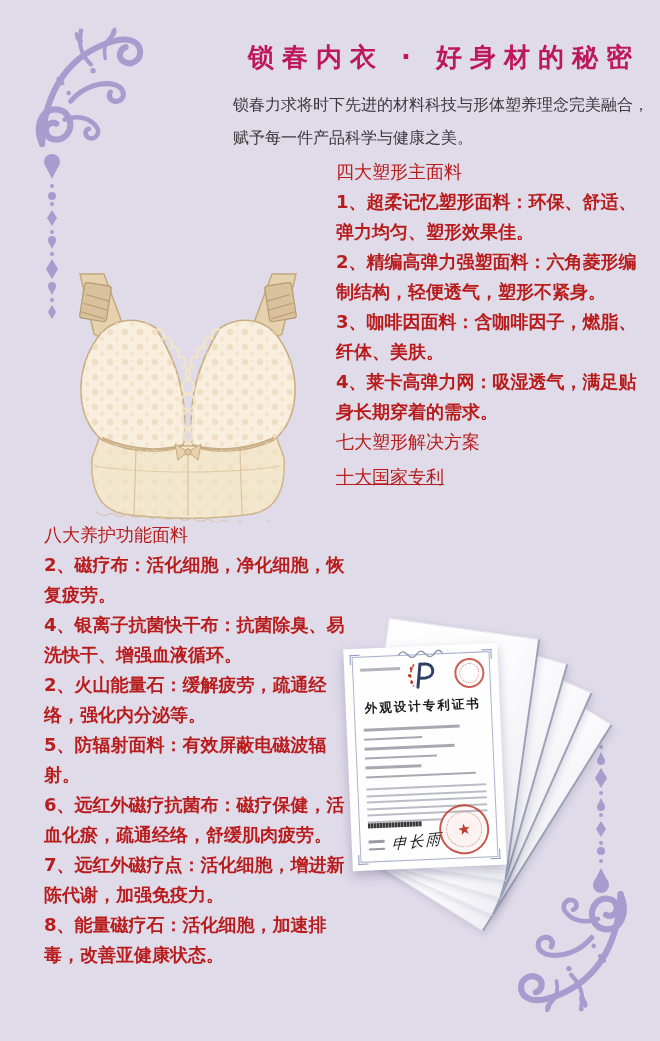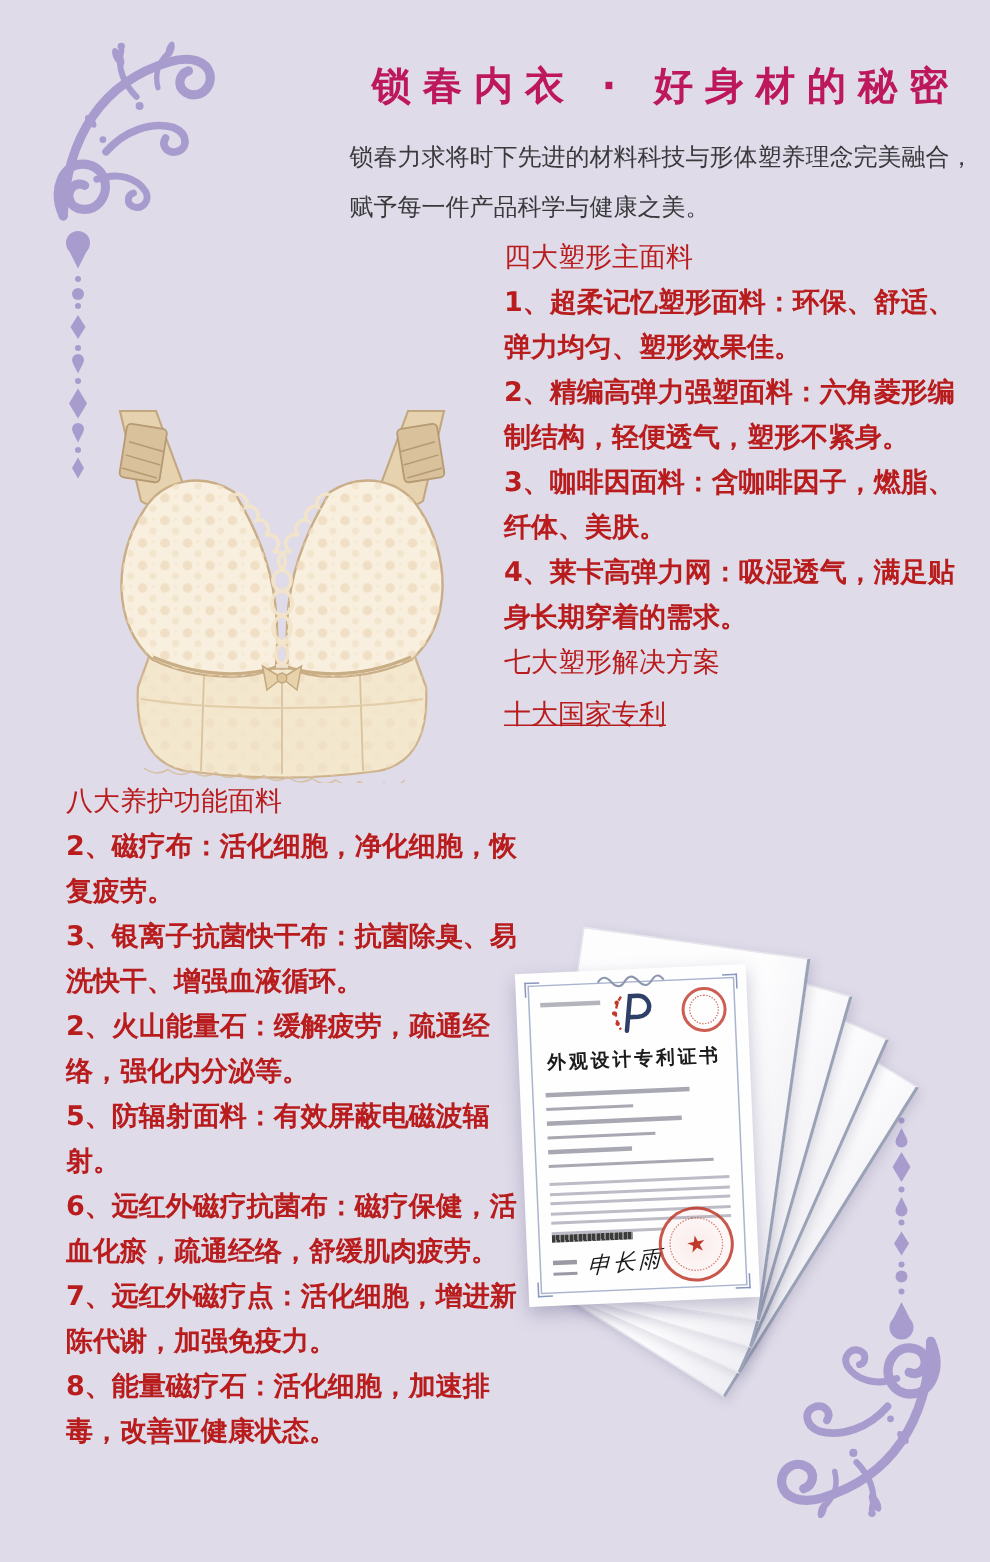--- a/index.html
+++ b/index.html
@@ -206,21 +206,21 @@
     <p class="sec-item">2、精编高弹力强塑面料：六角菱形编制结构，轻便透气，塑形不紧身。</p>
     <p class="sec-item">3、咖啡因面料：含咖啡因子，燃脂、纤体、美肤。</p>
     <p class="sec-item">4、莱卡高弹力网：吸湿透气，满足贴身长期穿着的需求。</p>
     <p class="sec-heading">七大塑形解决方案</p>
     <p class="sec-heading mt5">十大国家专利</p>
   </div>
 
   <div class="col col-left">
     <p class="sec-heading">八大养护功能面料</p>
     <p class="sec-item">2、磁疗布：活化细胞，净化细胞，恢复疲劳。</p>
-    <p class="sec-item">3、银离子抗菌快干布：抗菌除臭、易洗快干、增强血液循环。</p>
+    <p class="sec-item">4、银离子抗菌快干布：抗菌除臭、易洗快干、增强血液循环。</p>
     <p class="sec-item">2、火山能量石：缓解疲劳，疏通经络，强化内分泌等。</p>
     <p class="sec-item">5、防辐射面料：有效屏蔽电磁波辐射。</p>
     <p class="sec-item">6、远红外磁疗抗菌布：磁疗保健，活血化瘀，疏通经络，舒缓肌肉疲劳。</p>
     <p class="sec-item">7、远红外磁疗点：活化细胞，增进新陈代谢，加强免疫力。</p>
     <p class="sec-item">8、能量磁疗石：活化细胞，加速排毒，改善亚健康状态。</p>
   </div>
 
   <div class="certs">
     <div class="sheet sheet4"></div>
     <div class="sheet sheet3"></div>

